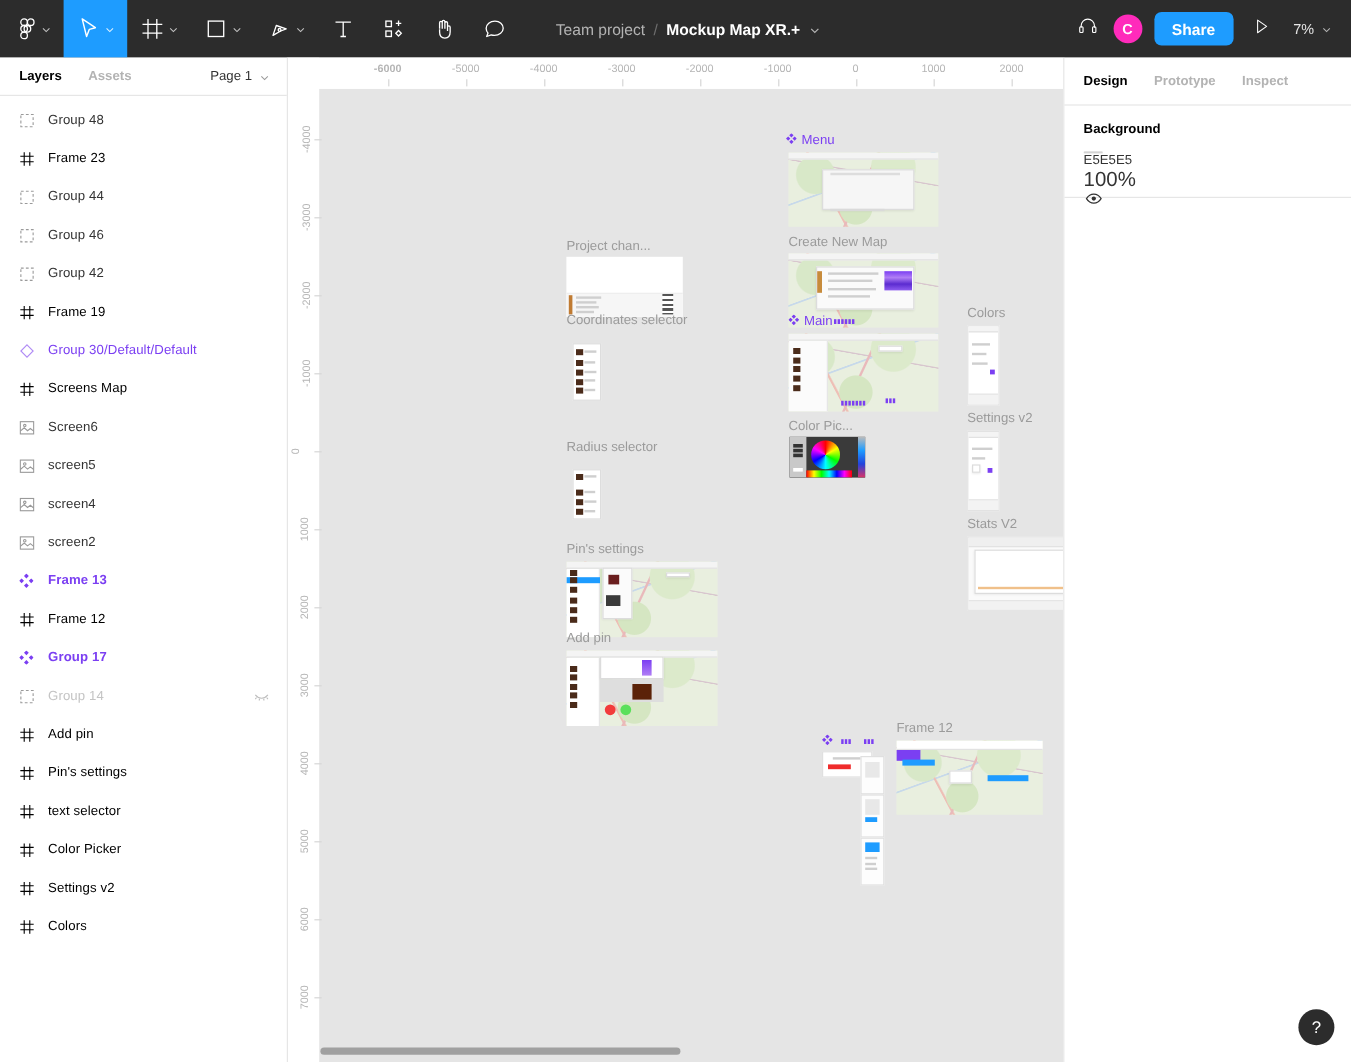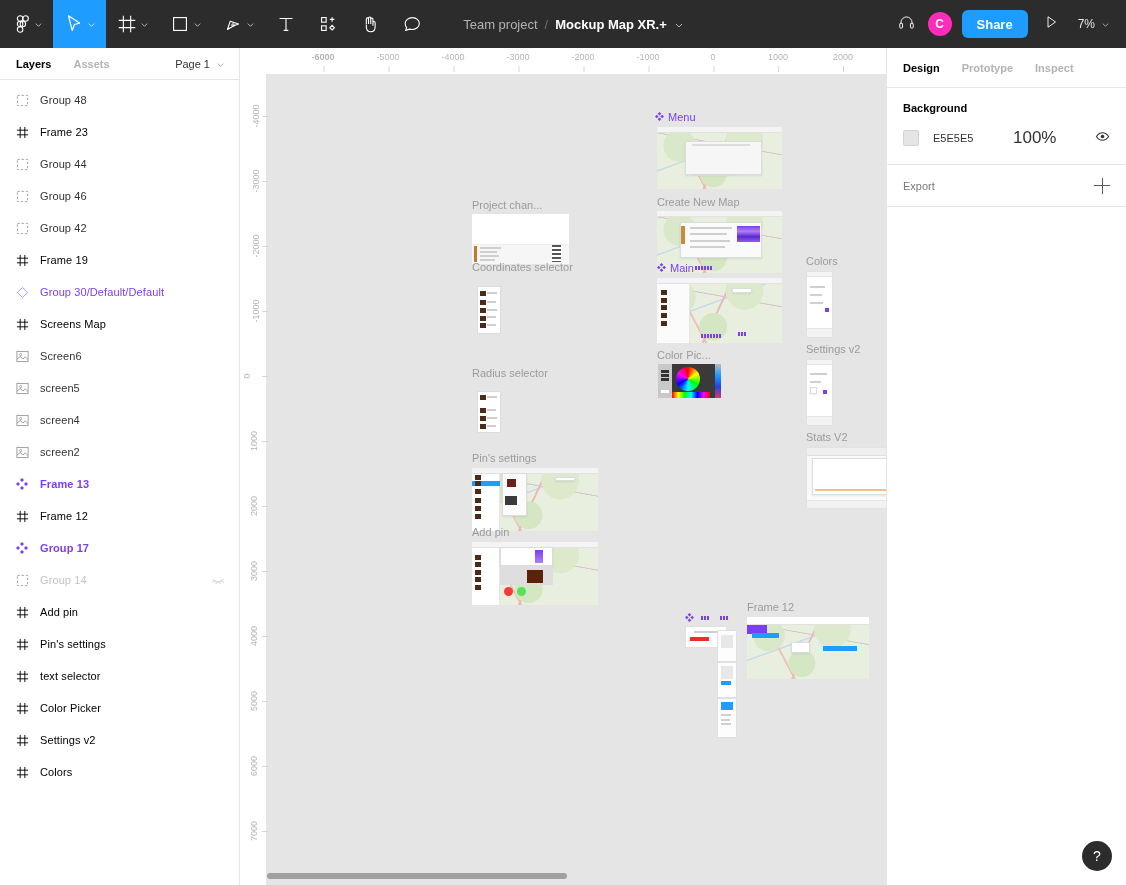--- a/index.html
+++ b/index.html
@@ -192,21 +192,21 @@
     background: #ffffff; border-left: 1px solid #e6e6e6;
   }
   .rp-tabs {
     height: 40px; display: flex; align-items: center;
     padding: 0 16px; border-bottom: 1px solid #e6e6e6;
   }
   .rp-tab { font-size: 11px; color: #b3b3b3; margin-right: 22px; font-weight: 600; }
   .rp-tab.active { color: #000; }
   .rp-section { padding: 14px 16px 14px 16px; border-bottom: 1px solid #e6e6e6; }
   .rp-title { font-size: 11px; font-weight: 700; color: #000; margin-bottom: 12px; }
-  .rp-row { display: flex; align-items: center; height: 24px; }
+  .rp-row { display: flex; height: 24px; flex-direction: column; }
   .swatch {
     width: 16px; height: 16px; background: #e5e5e5;
     border: 1px solid rgba(0,0,0,.08); border-radius: 2px; margin-right: 14px;
   }
   .hexval { font-size: 11px; color: #333; width: 80px; }
   .opval { font-size: 17px; color: #333; flex: 1; }
   .eye-btn { width: 16px; height: 16px; display:flex; align-items:center; justify-content:center;}
   .rp-export {
     height: 42px; display: flex; align-items: center; justify-content: space-between;
     padding: 0 16px; border-bottom: 1px solid #e6e6e6;
@@ -891,20 +891,16 @@
           <span>
             <svg width="15" height="15" viewBox="0 0 16 16" fill="none" stroke="#333" stroke-width="1.1">
               <path d="M1.5 8S4 4 8 4s6.5 4 6.5 4-2.5 4-6.5 4S1.5 8 1.5 8z"></path>
               <circle cx="8" cy="8" r="1.9" fill="#333" stroke="none"></circle>
             </svg>
           </span>
         </span>
       </div>
     </div>
 
-    <div class="rp-export">
-      <span class="rp-export-label">Export</span>
-      <span class="plus"></span>
-    </div>
   </div>
 
   <div class="help-btn">?</div>
 </div>
 
 </body></html>

